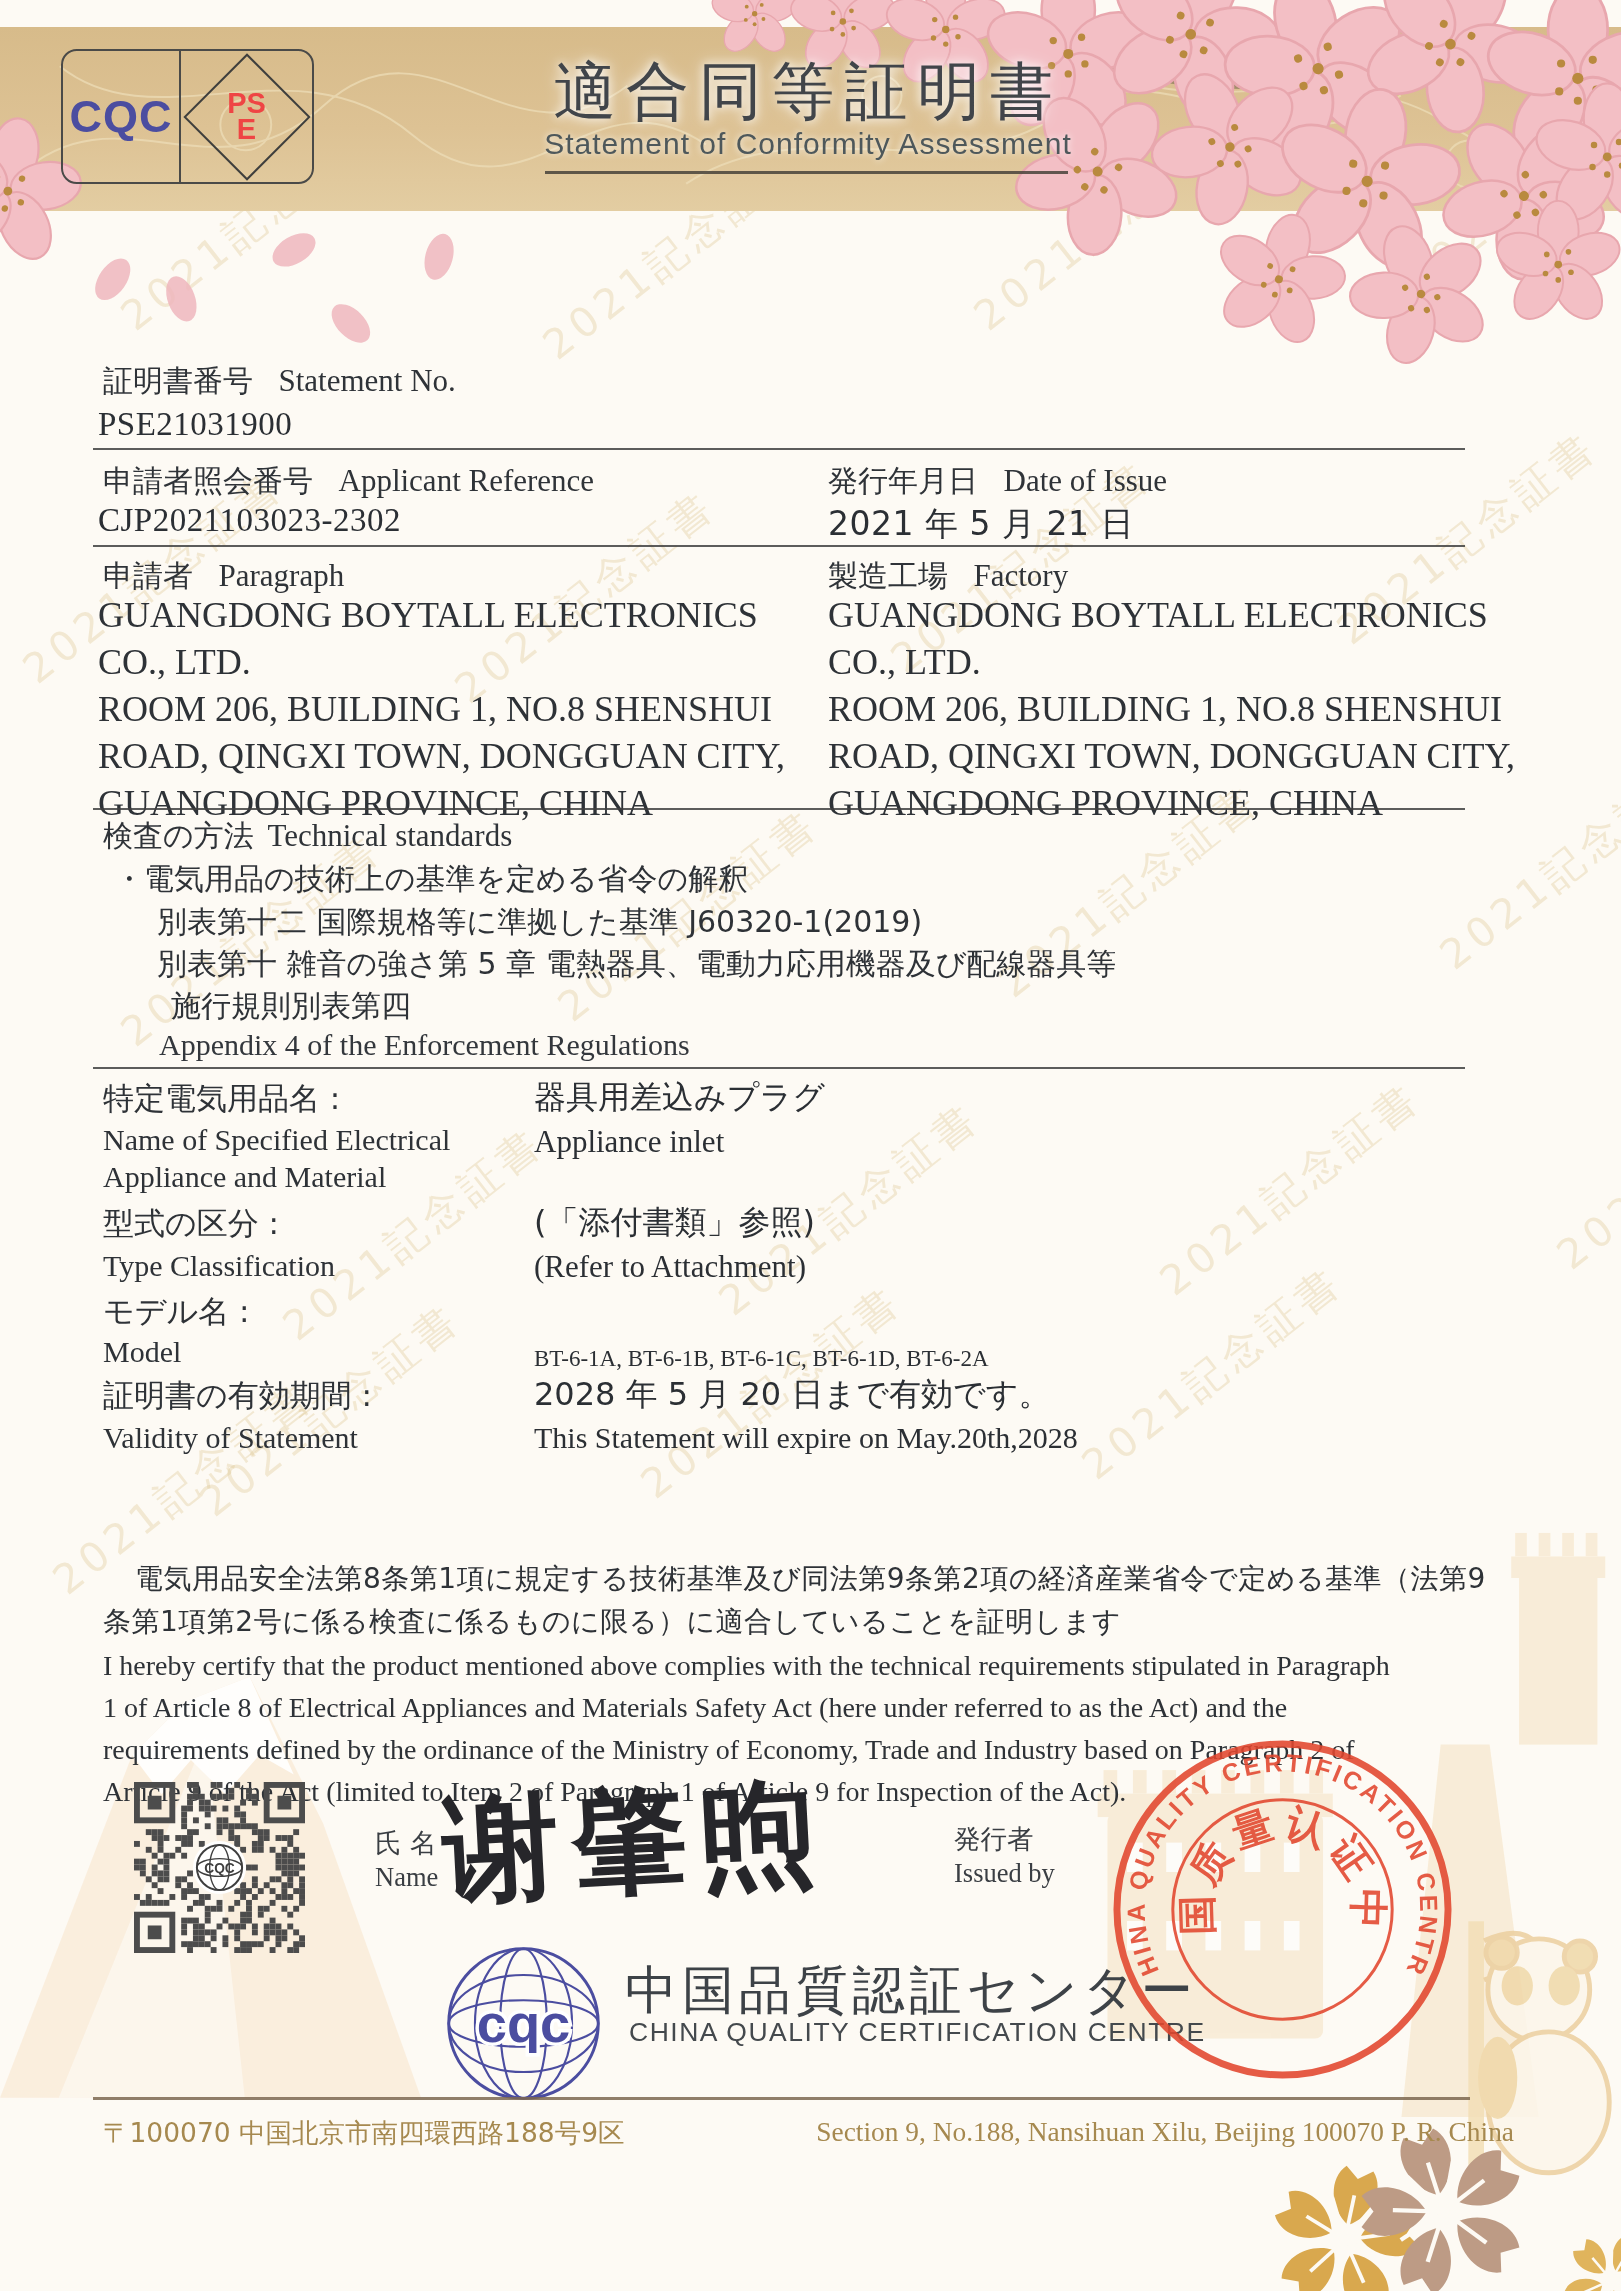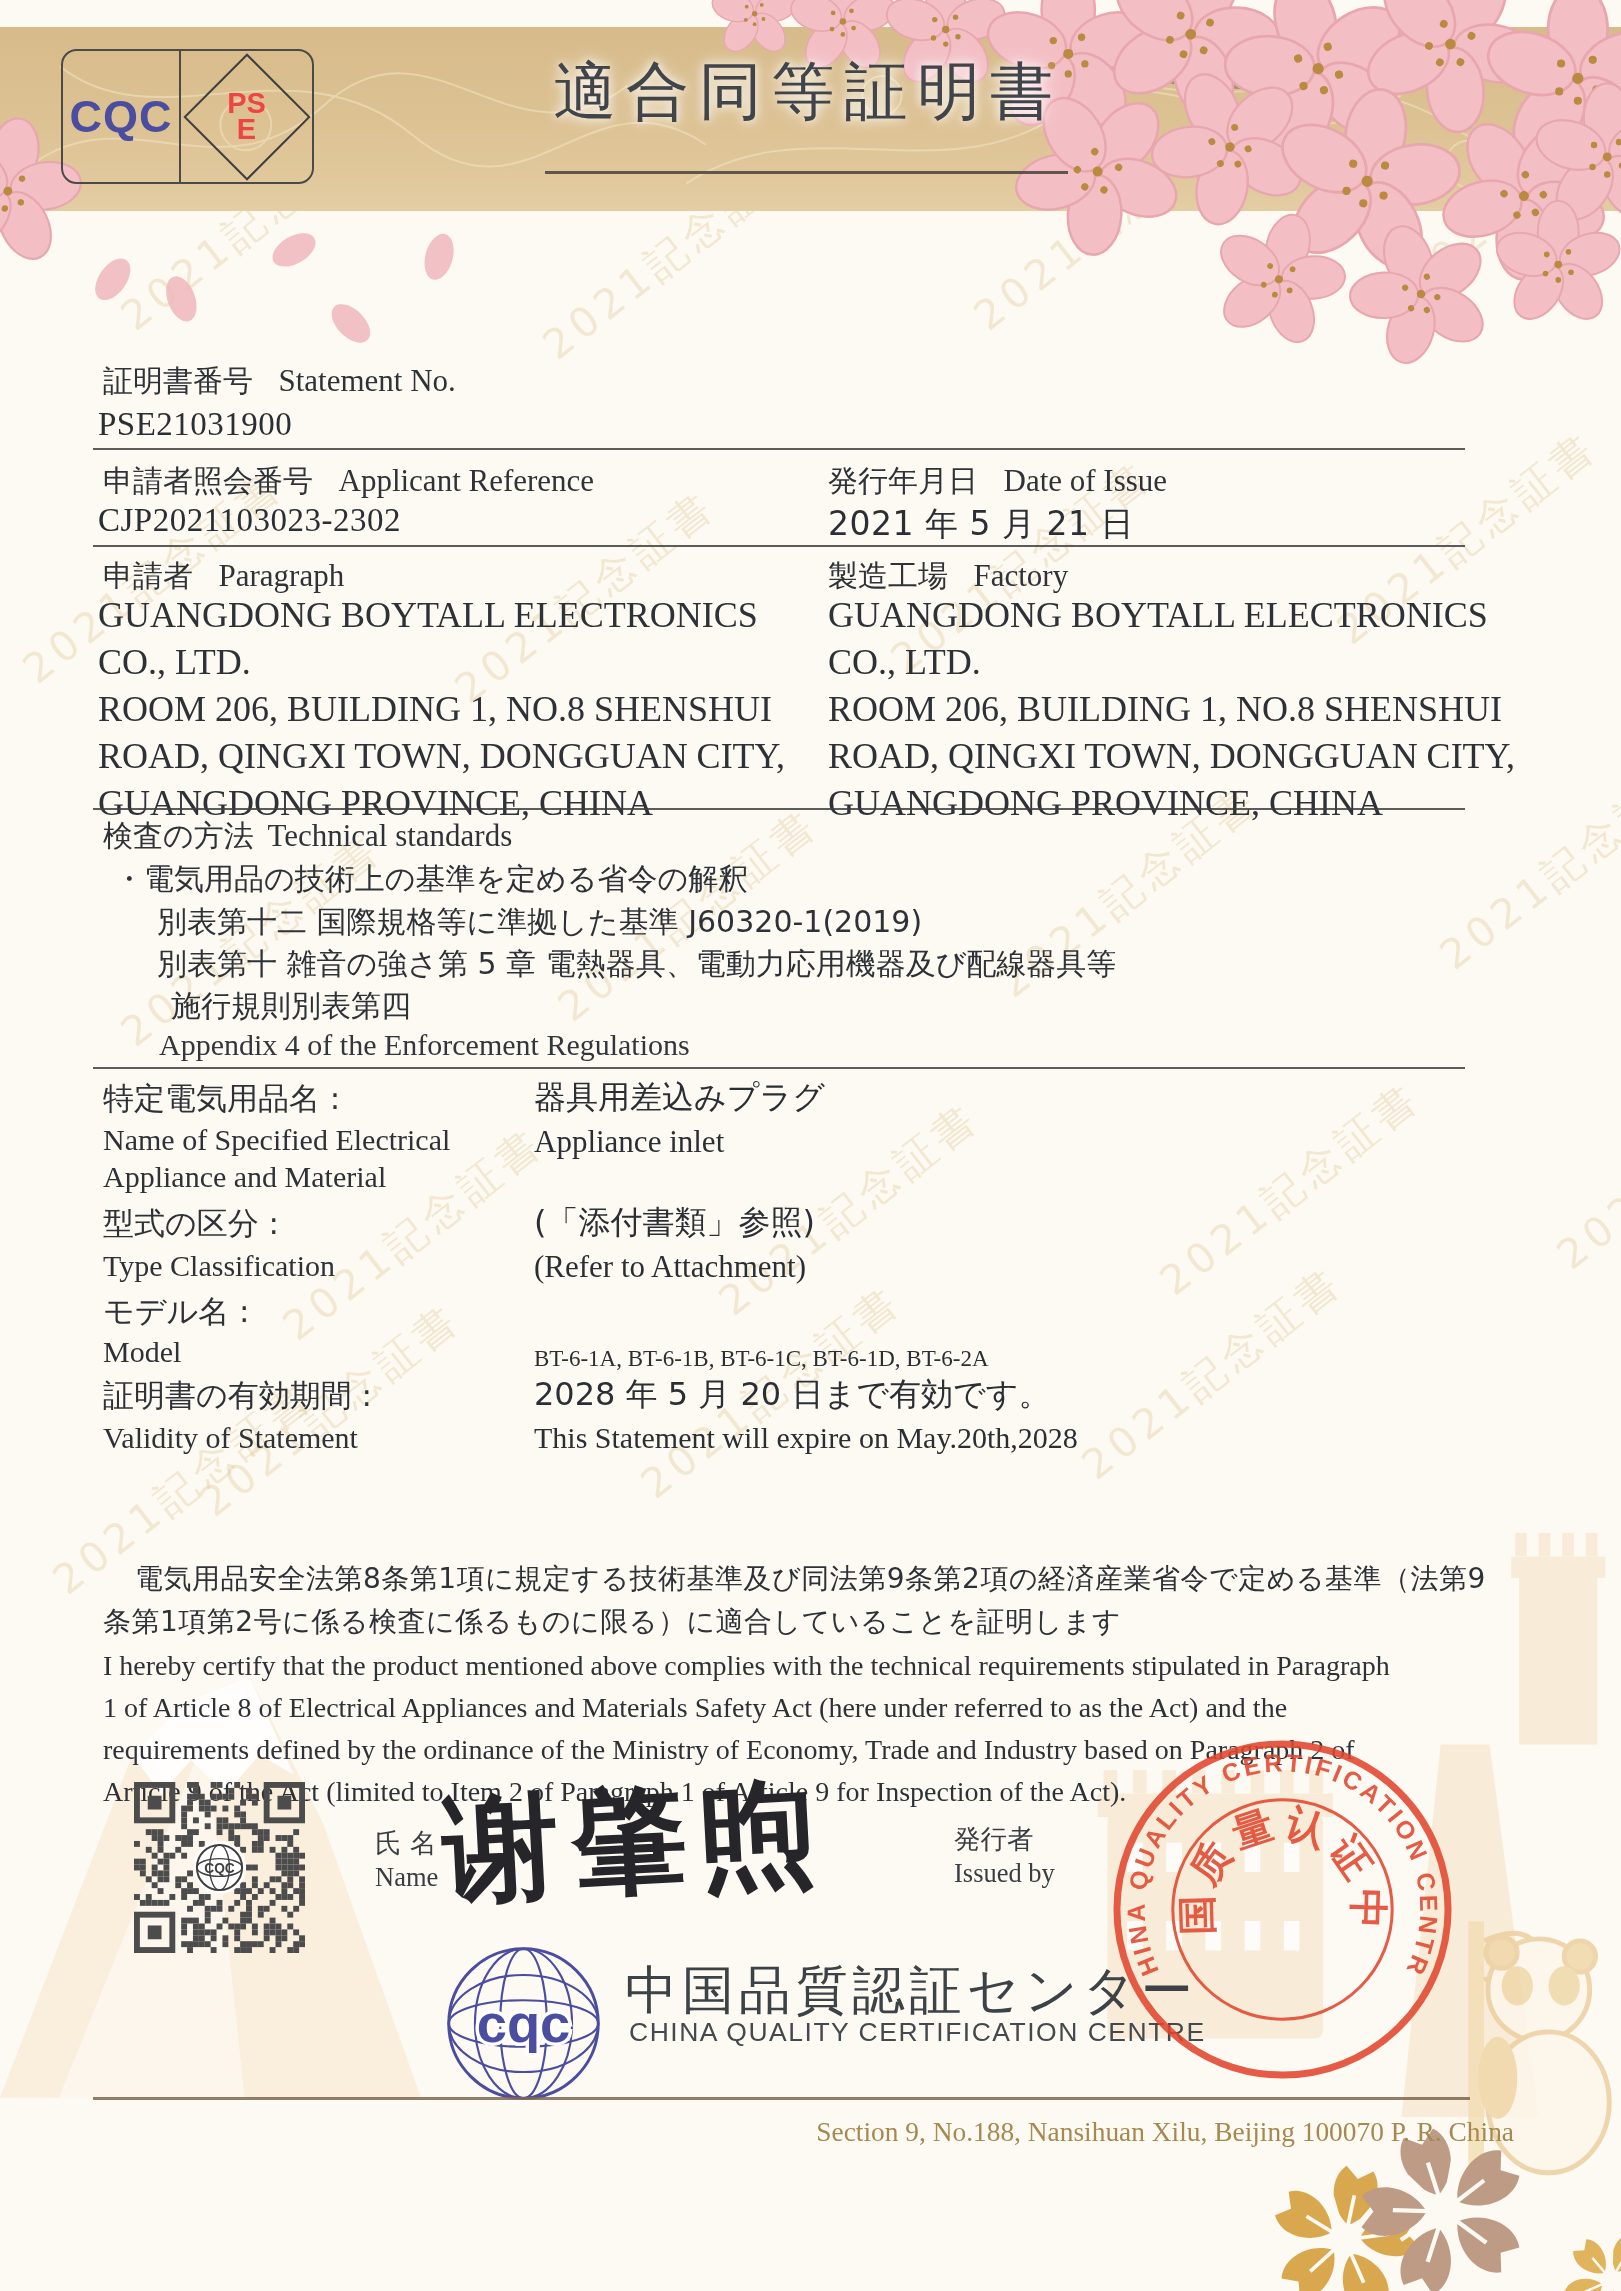--- a/index.html
+++ b/index.html
@@ -163,20 +163,21 @@
     <div class="logo-cell-r">
       <div class="diamond"></div>
       <div class="pse">
         <div>PS</div>
         <div>E</div>
       </div>
     </div>
   </div>
 
   <div class="title-jp jp">適合同等証明書</div>
+  <div class="title-en">Statement of Conformity Assessment</div>
   <div class="title-rule"></div>
 
   <svg class="deco z3" style="left:0;top:0" width="1621" height="392" viewBox="0 0 1654 400">
     <defs>
       <g id="blossom">
         <g fill="#f3bfc5" stroke="#e8a7ae" stroke-width="1.5">
           <ellipse cx="0" cy="-26" rx="16" ry="24"></ellipse>
           <ellipse cx="0" cy="-26" rx="16" ry="24" transform="rotate(72)"></ellipse>
           <ellipse cx="0" cy="-26" rx="16" ry="24" transform="rotate(144)"></ellipse>
           <ellipse cx="0" cy="-26" rx="16" ry="24" transform="rotate(216)"></ellipse>
@@ -602,20 +603,21 @@
     <circle cx="180" cy="180" r="110" fill="none" stroke="#e2462e" stroke-width="3"></circle>
     <text font-family="Liberation Sans, sans-serif" font-size="25" font-weight="bold" fill="#e2462e" letter-spacing="3">
       <textPath href="#ringPath" startOffset="50%" text-anchor="middle">CHINA QUALITY CERTIFICATION CENTRE</textPath>
     </text>
     <text font-family="DejaVu Sans, sans-serif" font-size="40" font-weight="bold" fill="#e2462e" letter-spacing="6">
       <textPath href="#cnPath" startOffset="50%" text-anchor="middle">中国质量认证中心</textPath>
     </text>
   </svg>
 
   <div class="footer-rule"></div>
+  <div class="footer-l jp">〒100070 中国北京市南四環西路188号9区</div>
   <div class="footer-r">Section 9, No.188, Nansihuan Xilu, Beijing 100070 P. R. China</div>
 
   <svg class="deco" style="left:1245px;top:2088px" width="376" height="204" viewBox="0 0 384 208">
     <defs>
       <g id="sil">
         <g fill="currentColor">
           <path d="M0,-10 C-14,-18 -19,-38 -9,-48 L0,-41 L9,-48 C19,-38 14,-18 0,-10 Z"></path>
           <path d="M0,-10 C-14,-18 -19,-38 -9,-48 L0,-41 L9,-48 C19,-38 14,-18 0,-10 Z" transform="rotate(72)"></path>
           <path d="M0,-10 C-14,-18 -19,-38 -9,-48 L0,-41 L9,-48 C19,-38 14,-18 0,-10 Z" transform="rotate(144)"></path>
           <path d="M0,-10 C-14,-18 -19,-38 -9,-48 L0,-41 L9,-48 C19,-38 14,-18 0,-10 Z" transform="rotate(216)"></path>

